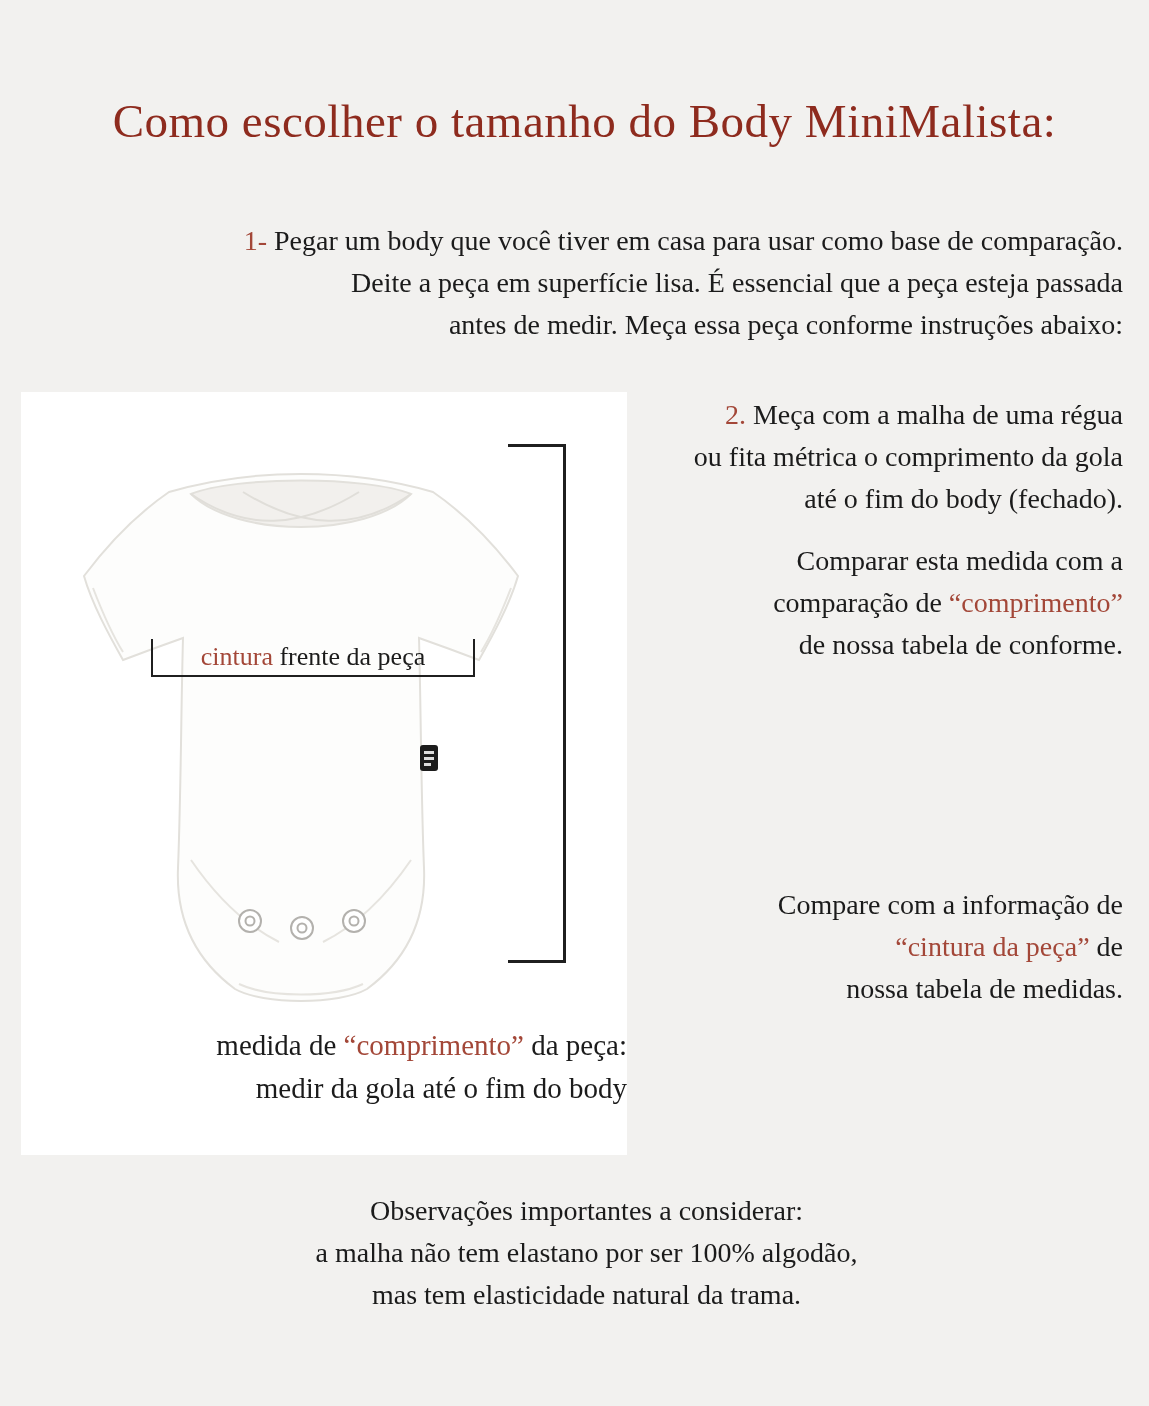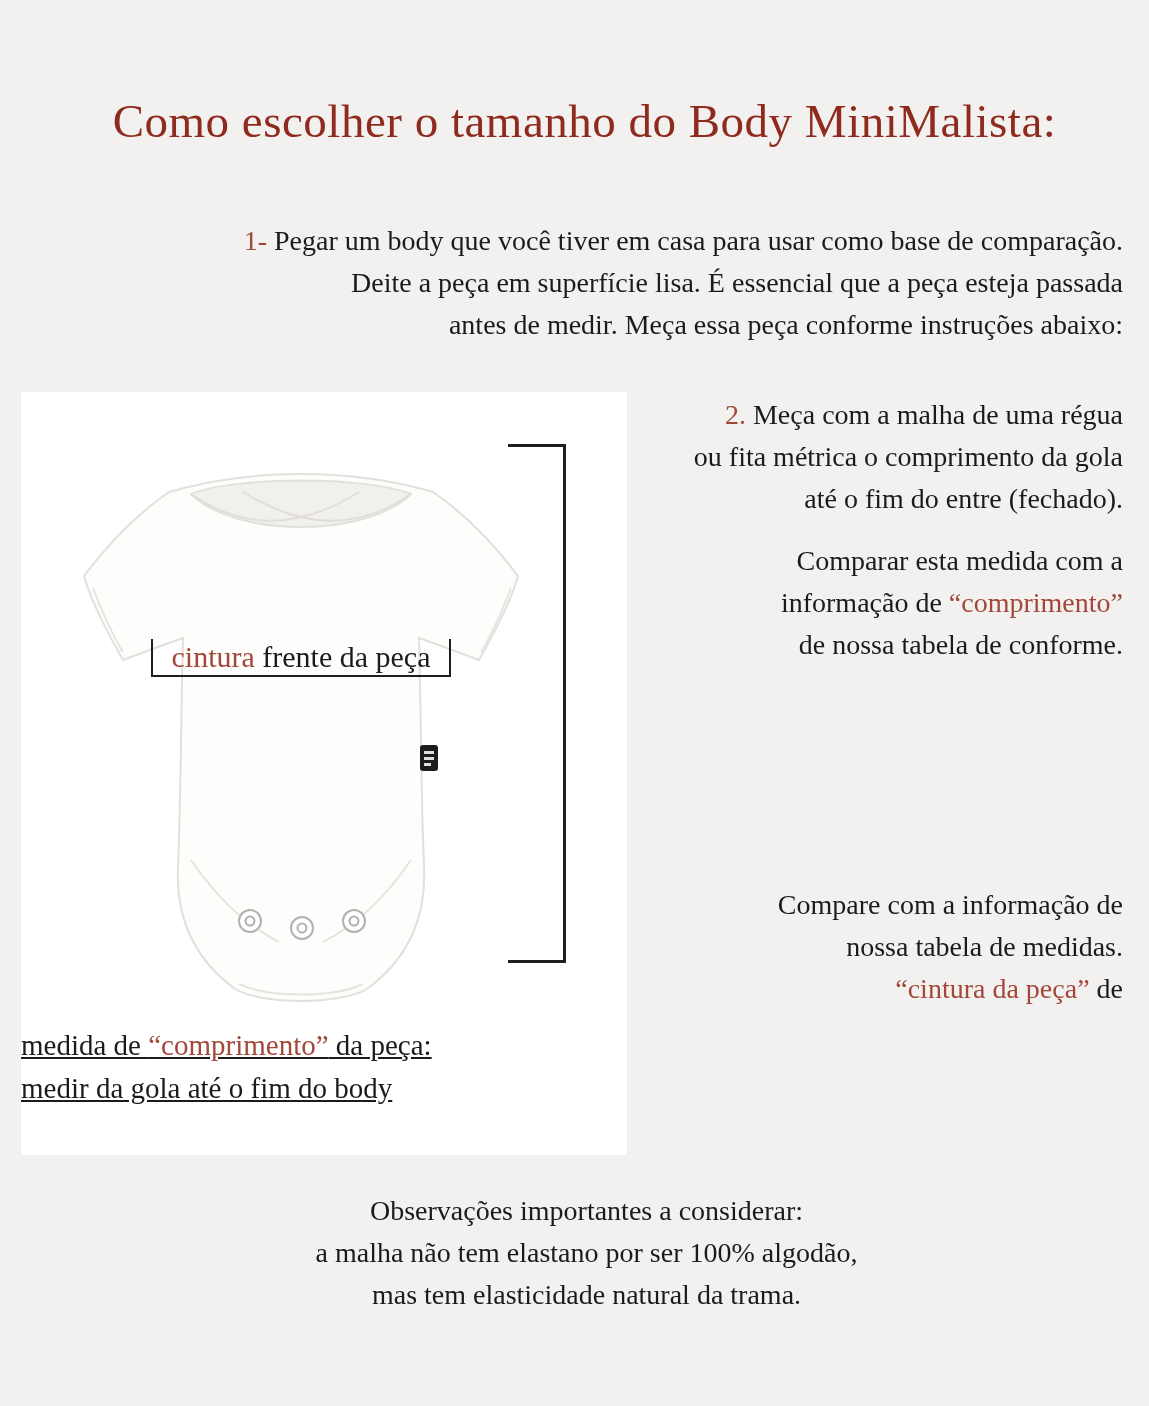--- a/index.html
+++ b/index.html
@@ -38,29 +38,29 @@
   }
   .onesie{position:absolute;left:0;top:0;width:606px;height:763px;}
   .bracket{
     position:absolute;left:487px;top:52px;width:58px;height:519px;
     border-top:3px solid var(--line);
     border-right:3px solid var(--line);
     border-bottom:3px solid var(--line);
     box-sizing:border-box;
   }
   .waist-label{
-    position:absolute;left:130px;top:247px;width:300px;height:38px;
+    position:absolute;left:130px;top:247px;width:324px;height:38px;
     border-left:2px solid var(--line);
     border-right:2px solid var(--line);
     border-bottom:2px solid var(--line);
     box-sizing:border-box;
     display:flex;justify-content:center;
-    font-size:30px;line-height:36px;white-space:nowrap;
+    font-size:26px;line-height:36px;white-space:nowrap;
   }
-  .figure-caption{position:absolute;left:0;width:100%;top:632px;text-align:left;font-size:29px;line-height:43px;text-decoration:underline;}
+  .figure-caption{position:absolute;left:0;width:100%;top:632px;text-align:right;font-size:29px;line-height:43px;}
 </style>
 </head>
 <body>
 
 <div class="page">
 
   <h1 class="title">Como escolher o tamanho do Body MiniMalista:</h1>
 
   <div class="step1 tblock">
     <div><span class="accent">1-</span><span> Pegar um body que você tiver em casa para usar como base de comparação.</span></div>
@@ -117,34 +117,34 @@
     <div class="figure-caption">
       <div><span>medida de </span><span class="accent">“comprimento”</span><span> da peça:</span></div>
       <div>medir da gola até o fim do body</div>
     </div>
 
   </div>
 
   <div class="step-right step2 tblock">
     <div><span class="accent">2.</span><span> Meça com a malha de uma régua</span></div>
     <div>ou fita métrica o comprimento da gola</div>
-    <div>até o fim do entre (fechado).</div>
+    <div>até o fim do body (fechado).</div>
   </div>
 
   <div class="step-right step2b tblock">
     <div>Comparar esta medida com a</div>
-    <div><span>informação de </span><span class="accent">“comprimento”</span></div>
+    <div><span>comparação de </span><span class="accent">“comprimento”</span></div>
     <div>de nossa tabela de conforme.</div>
   </div>
 
 
   <div class="step-right step3b tblock">
     <div>Compare com a informação de</div>
+    <div><span class="accent">“cintura da peça”</span><span> de</span></div>
     <div>nossa tabela de medidas.</div>
-    <div><span class="accent">“cintura da peça”</span><span> de</span></div>
   </div>
 
   <div class="notes tblock">
     <div>Observações importantes a considerar:</div>
     <div>a malha não tem elastano por ser 100% algodão,</div>
     <div>mas tem elasticidade natural da trama.</div>
   </div>
 
 </div>
 

